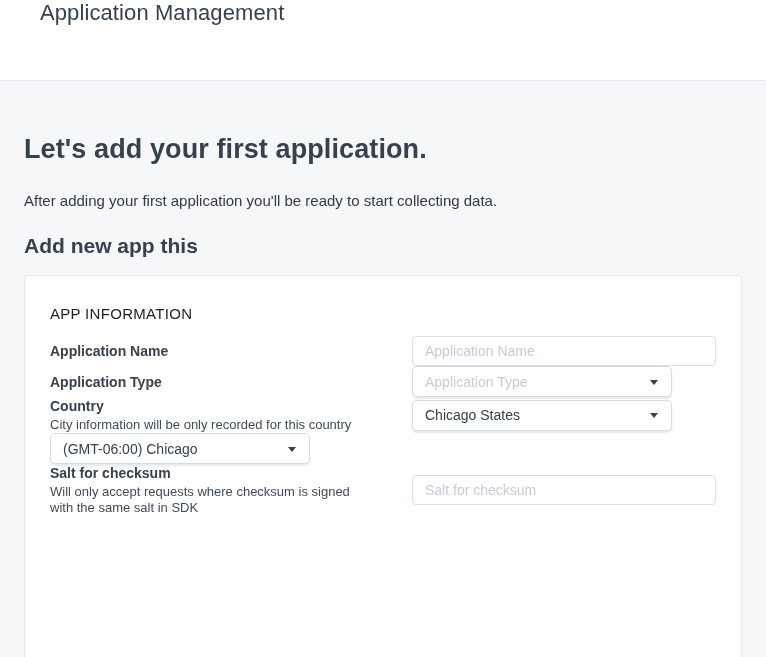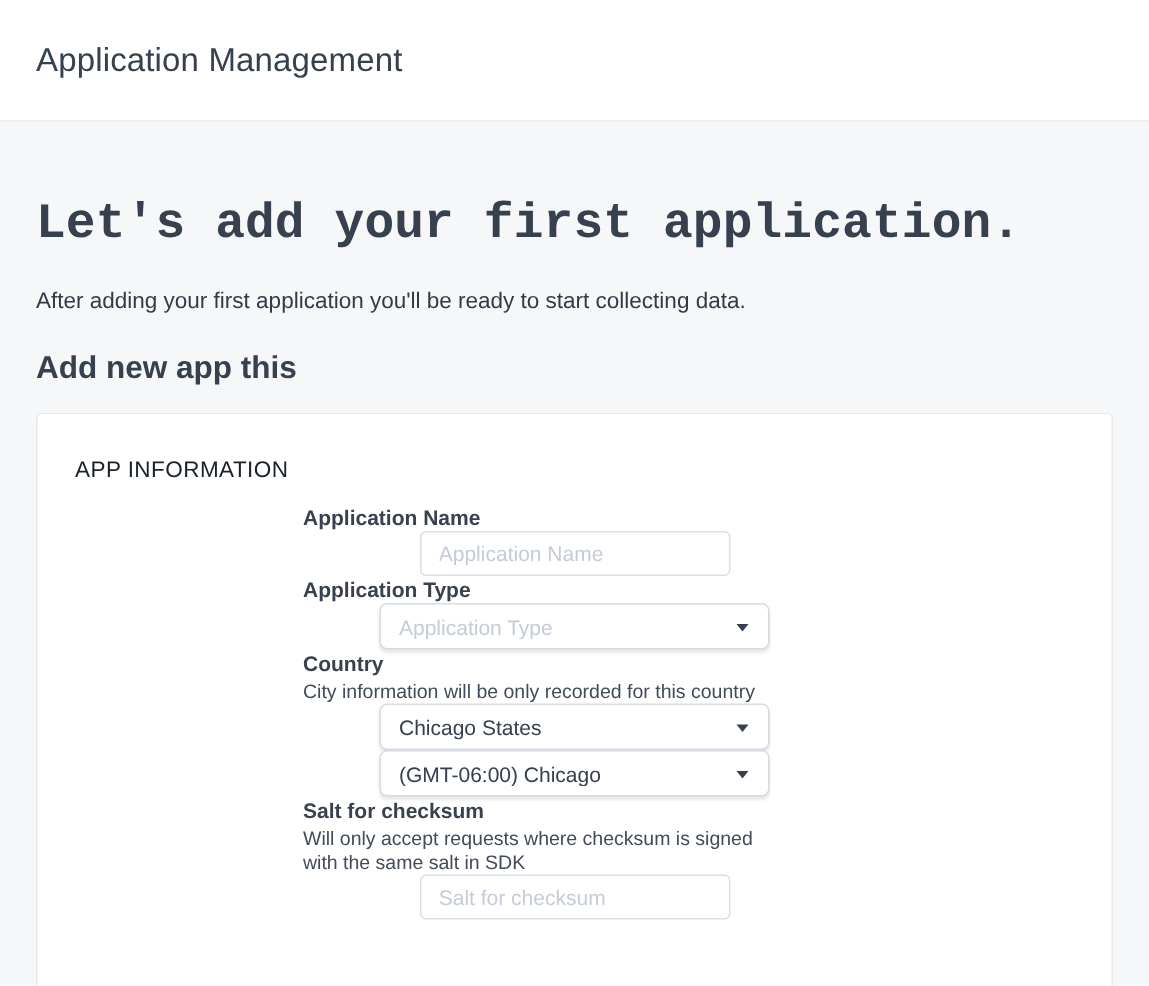--- a/index.html
+++ b/index.html
@@ -5,33 +5,33 @@
   * { margin: 0; padding: 0; box-sizing: border-box; }
   html, body {
     width: 766px; height: 657px; overflow: hidden;
     font-family: "Liberation Sans", sans-serif;
     background: #f6f7f9;
   }
   
   .app-header {
     height: 81px; background: #ffffff;
     border-bottom: 1px solid #eaecef;
-    display: flex; align-items: center;
-    padding: 0 24px;
+    display: flex; 
+    padding: 0 40px;
   }
   .app-header h1 {
     font-size: 22px; font-weight: 500; color: #36404e;
     letter-spacing: 0.1px;
   }
   
   .main { padding: 0 24px; }
   .hero-title {
     margin-top: 52px;
-    font-size: 33px; line-height: 33px; font-weight: 600;
-    color: #36404e; letter-spacing: 0.1px; font-family: Liberation Mono, monospace;
+    font-size: 27px; line-height: 33px; font-weight: 600;
+    color: #36404e; letter-spacing: 0.1px;
   }
   .hero-subtitle {
     margin-top: 25px;
     font-size: 15px; line-height: 20px; font-weight: 400;
     color: #333a46;
   }
   .section-heading {
     margin-top: 22px;
     font-size: 21px; line-height: 26px; font-weight: 600;
     color: #36404e;
@@ -44,21 +44,21 @@
     border-radius: 4px 4px 0 0;
     border-bottom: none;
     padding: 28px 25px 40px 25px;
     min-height: 400px;
   }
   .card-section-title {
     font-size: 15px; line-height: 20px; font-weight: 500;
     color: #1a2129; letter-spacing: 0.3px;
   }
   
-  .form-row { display: flex; align-items: center; flex-direction: column; }
+  .form-row { display: flex; align-items: center; }
   .form-row.first { margin-top: 12px; }
   .form-row + .form-row { }
   .field-info { width: 362px; padding-right: 20px; }
   .field-label {
     font-size: 14px; line-height: 18px; font-weight: 600;
     color: #39414e;
   }
   .field-hint {
     margin-top: 2px; max-width: 318px;
     font-size: 13px; line-height: 16px; font-weight: 400;

